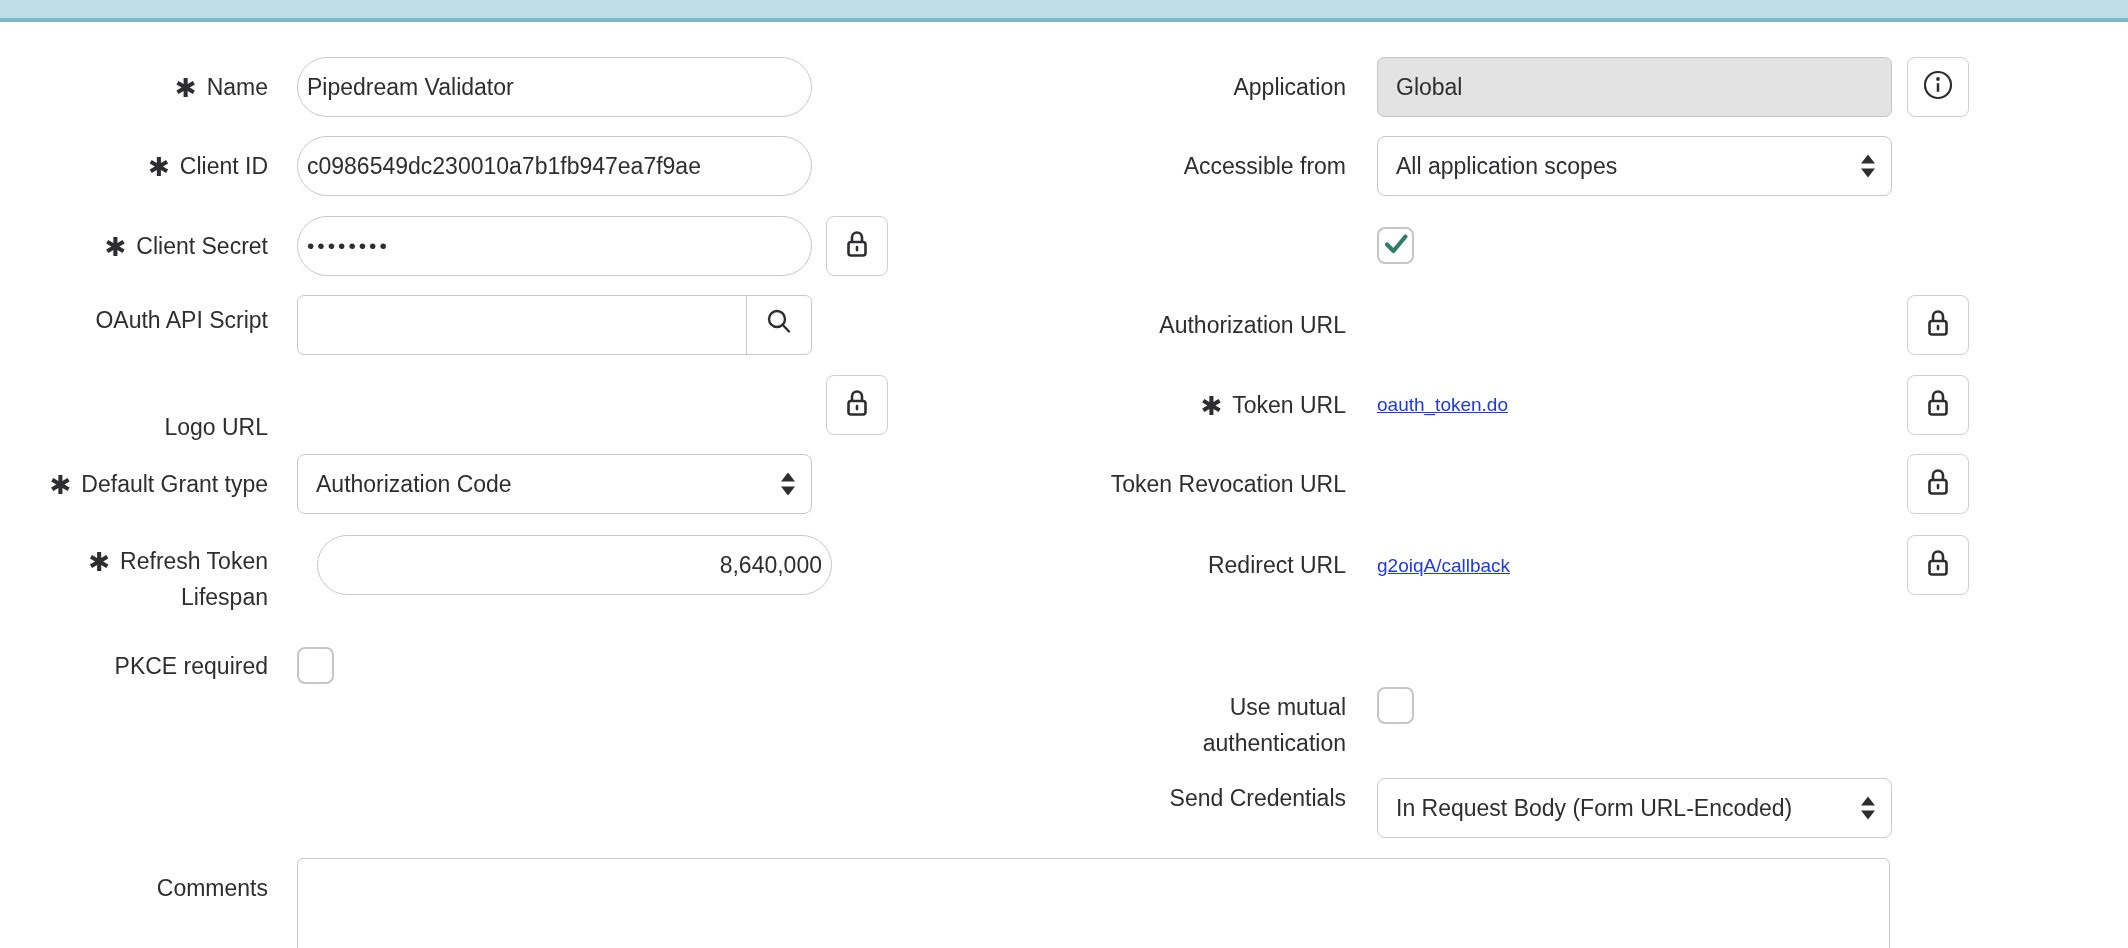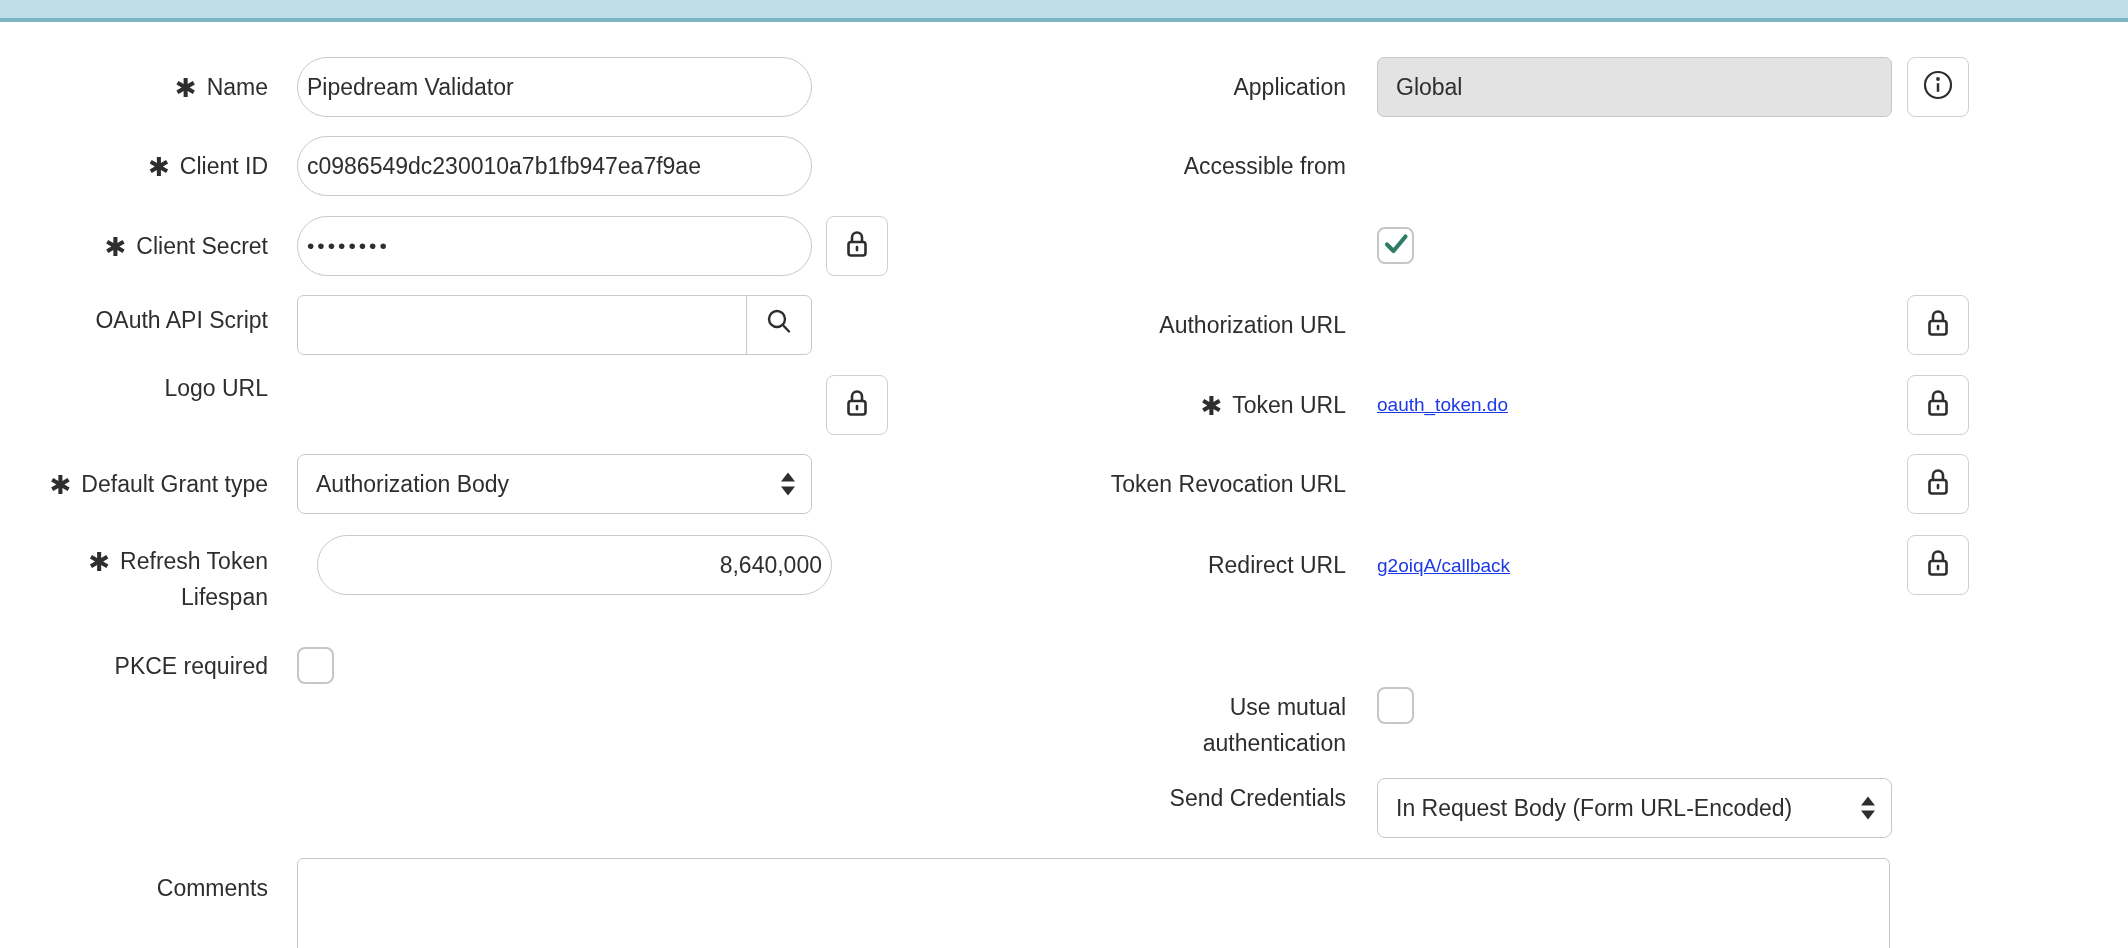--- a/index.html
+++ b/index.html
@@ -126,39 +126,39 @@
     <div class="lookup-btn">
       <span>
         <svg width="30" height="30" viewBox="0 0 30 30">
           <circle cx="13" cy="12" r="8" fill="none" stroke="#2e2e30" stroke-width="2.4"></circle>
           <line x1="18.8" y1="18" x2="25" y2="24.5" stroke="#2e2e30" stroke-width="2.4" stroke-linecap="round"></line>
         </svg>
       </span>
     </div>
   </div>
 
-  <div class="lbl l-lbl" style="top:358px">
+  <div class="lbl l-lbl" style="top:397px">
     <span>Logo URL</span>
   </div>
   <div class="iconbtn" style="left:826px;top:375px">
     <span>
       <svg width="30" height="32" viewBox="0 0 30 32">
         <path d="M10 14 V9.5 a5 5 0 0 1 10 0 V14" fill="none" stroke="#2e2e30" stroke-width="2.6"></path>
         <rect x="6.5" y="14" width="17" height="13.5" rx="2.5" fill="none" stroke="#2e2e30" stroke-width="2.6"></rect>
         <rect x="13.7" y="17.8" width="2.6" height="5.6" rx="1.3" fill="#2e2e30"></rect>
       </svg>
     </span>
   </div>
 
   <div class="lbl l-lbl" style="top:454px">
     <span class="req">✱</span>
     <span>Default Grant type</span>
   </div>
   <div class="field l-x selectbox" style="top:454px">
-    <span class="txt">Authorization Body</span>
+    <span class="txt">Authorization Code</span>
     <span class="arrows">
       <span class="tri-up"></span>
         <span class="tri-down"></span>
     </span>
   </div>
 
   <div class="lbl l-lbl lbl2" style="top:535px;height:88px">
     <div class="lline">
       <span class="req">✱</span>
       <span>Refresh Token</span>
@@ -190,20 +190,27 @@
       <svg width="32" height="32" viewBox="0 0 32 32">
         <circle cx="16" cy="16" r="13" fill="none" stroke="#2e2e30" stroke-width="2.2"></circle>
         <circle cx="16" cy="10" r="1.9" fill="#2e2e30"></circle>
         <line x1="16" y1="14.2" x2="16" y2="22.8" stroke="#2e2e30" stroke-width="2.5"></line>
       </svg>
     </span>
   </div>
 
   <div class="lbl r-lbl" style="top:136px">
     <span>Accessible from</span>
+  </div>
+  <div class="field r-x selectbox" style="top:136px">
+    <span class="txt">All application scopes</span>
+    <span class="arrows">
+      <span class="tri-up"></span>
+        <span class="tri-down"></span>
+    </span>
   </div>
 
   <div class="checkbox" style="left:1377px;top:227px">
     <span>
       <svg width="30" height="30" viewBox="0 0 30 30">
         <path d="M6 15.5 l6.5 6.5 L24.5 7.5" fill="none" stroke="#2e7d68" stroke-width="4.2" stroke-linecap="round" stroke-linejoin="round"></path>
       </svg>
     </span>
   </div>
 

